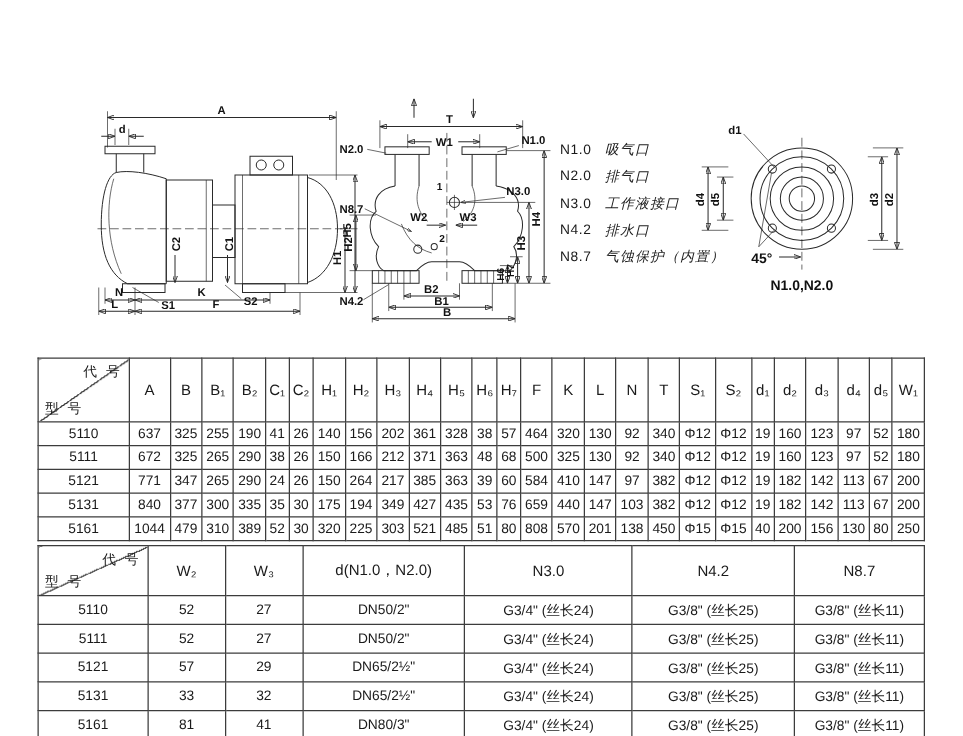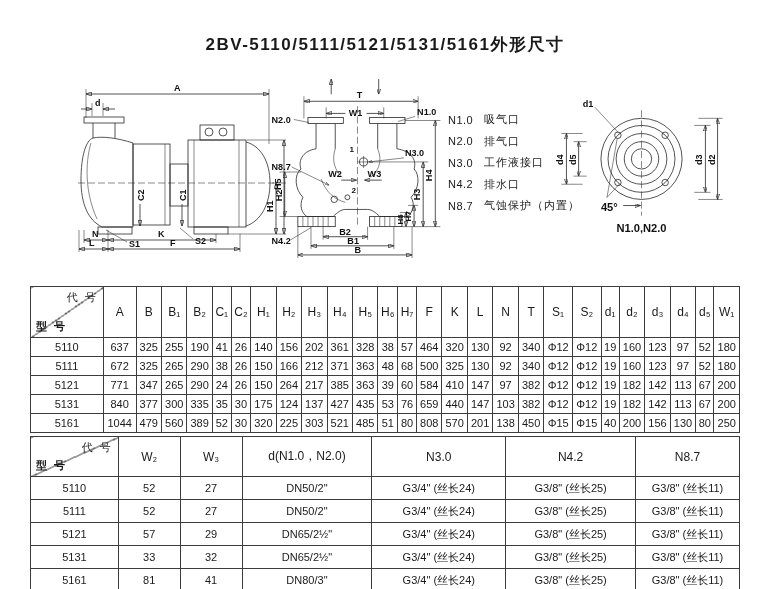--- a/index.html
+++ b/index.html
@@ -11,45 +11,44 @@
   svg line,svg path,svg rect,svg circle{stroke:#2a2a2a;stroke-width:.8;fill:none;}
   svg .cl{stroke-dasharray:7 3;stroke-width:.55;}
   svg .thin{stroke-width:.55;}
   svg text{font-size:9px;font-weight:bold;fill:#111;stroke:none;
            font-family:"Liberation Sans","DejaVu Sans",sans-serif;}
   svg text.small{font-size:8px;}
   svg text.cap{font-size:11px;}
   .legend{position:absolute;left:448px;top:109px;font-size:11px;}
   .legend-row{height:21.5px;display:flex;align-items:center;}
   .legend-code{width:36px;flex:none;letter-spacing:.5px;}
-  .legend-label{letter-spacing:1px;}
+  .legend-label{letter-spacing:1px;font-style:italic;}
   table{position:absolute;border-collapse:collapse;background:#fff;}
   th,td{border:1px solid #3c3c3c;text-align:center;vertical-align:middle;
         padding:0 1px;white-space:nowrap;font-weight:normal;}
   .t1{left:30px;top:286px;width:710px;font-size:11px;}
   .t1 thead th{height:42px;font-size:12px;}
   .t1 tbody td{height:18px;}
   .t2{left:30px;top:436px;width:710px;font-size:11px;}
   .t2 thead th{height:31px;font-size:12px;}
   .t2 tbody td{height:22px;}
   .t2 col.c0{width:88px}.t2 col.c1{width:62px}.t2 col.c2{width:62px}
   .t2 col.c3{width:130px}.t2 col.c4{width:134px}.t2 col.c5{width:130px}.t2 col.c6{width:104px}
   .corner{position:relative;padding:4px;
     background:linear-gradient(to bottom right,transparent calc(50% - .5px),
       #3c3c3c calc(50% - .5px),#3c3c3c calc(50% + .5px),transparent calc(50% + .5px));text-align:right;}
   .t1 .corner{min-width:52px;}
   .corner .c-top{position:absolute;top:3px;right:5px;font-size:11px;letter-spacing:2px;}
-  .corner .c-bottom{position:absolute;bottom:3px;left:5px;font-size:11px;letter-spacing:2px;font-weight:bold;}
+  .corner .c-bottom{position:absolute;bottom:3px;left:5px;font-size:11px;letter-spacing:2px;}
 </style>
 </head>
 <body>
 
 <div class="page">
 
-  <div class="title">2BV-5110/5111/5121/5131/5161外形尺寸</div>
 
   <svg class="svg-side" style="left:76px;top:80px;" width="212" height="174" viewBox="0 0 212 174">
     <defs>
       <marker id="a1" viewBox="0 0 6 4.4" refX="6" refY="2.2" markerWidth="7" markerHeight="5" orient="auto-start-reverse">
           <path d="M0,0 L6,2.2 L0,4.4 z" fill="#2a2a2a" stroke="none"></path>
         </marker>
     </defs>
     <g>
 
       <line x1="10" y1="14" x2="193" y2="14" marker-start="url(#a1)" marker-end="url(#a1)"></line>
@@ -425,22 +424,22 @@
         </tr>
         <tr>
           <td>5131</td>
           <td>840</td>
           <td>377</td>
           <td>300</td>
           <td>335</td>
           <td>35</td>
           <td>30</td>
           <td>175</td>
-          <td>124</td>
-          <td>137</td>
+          <td>194</td>
+          <td>349</td>
           <td>427</td>
           <td>435</td>
           <td>53</td>
           <td>76</td>
           <td>659</td>
           <td>440</td>
           <td>147</td>
           <td>103</td>
           <td>382</td>
           <td>Φ12</td>
@@ -449,21 +448,21 @@
           <td>182</td>
           <td>142</td>
           <td>113</td>
           <td>67</td>
           <td>200</td>
         </tr>
         <tr>
           <td>5161</td>
           <td>1044</td>
           <td>479</td>
-          <td>560</td>
+          <td>310</td>
           <td>389</td>
           <td>52</td>
           <td>30</td>
           <td>320</td>
           <td>225</td>
           <td>303</td>
           <td>521</td>
           <td>485</td>
           <td>51</td>
           <td>80</td>

